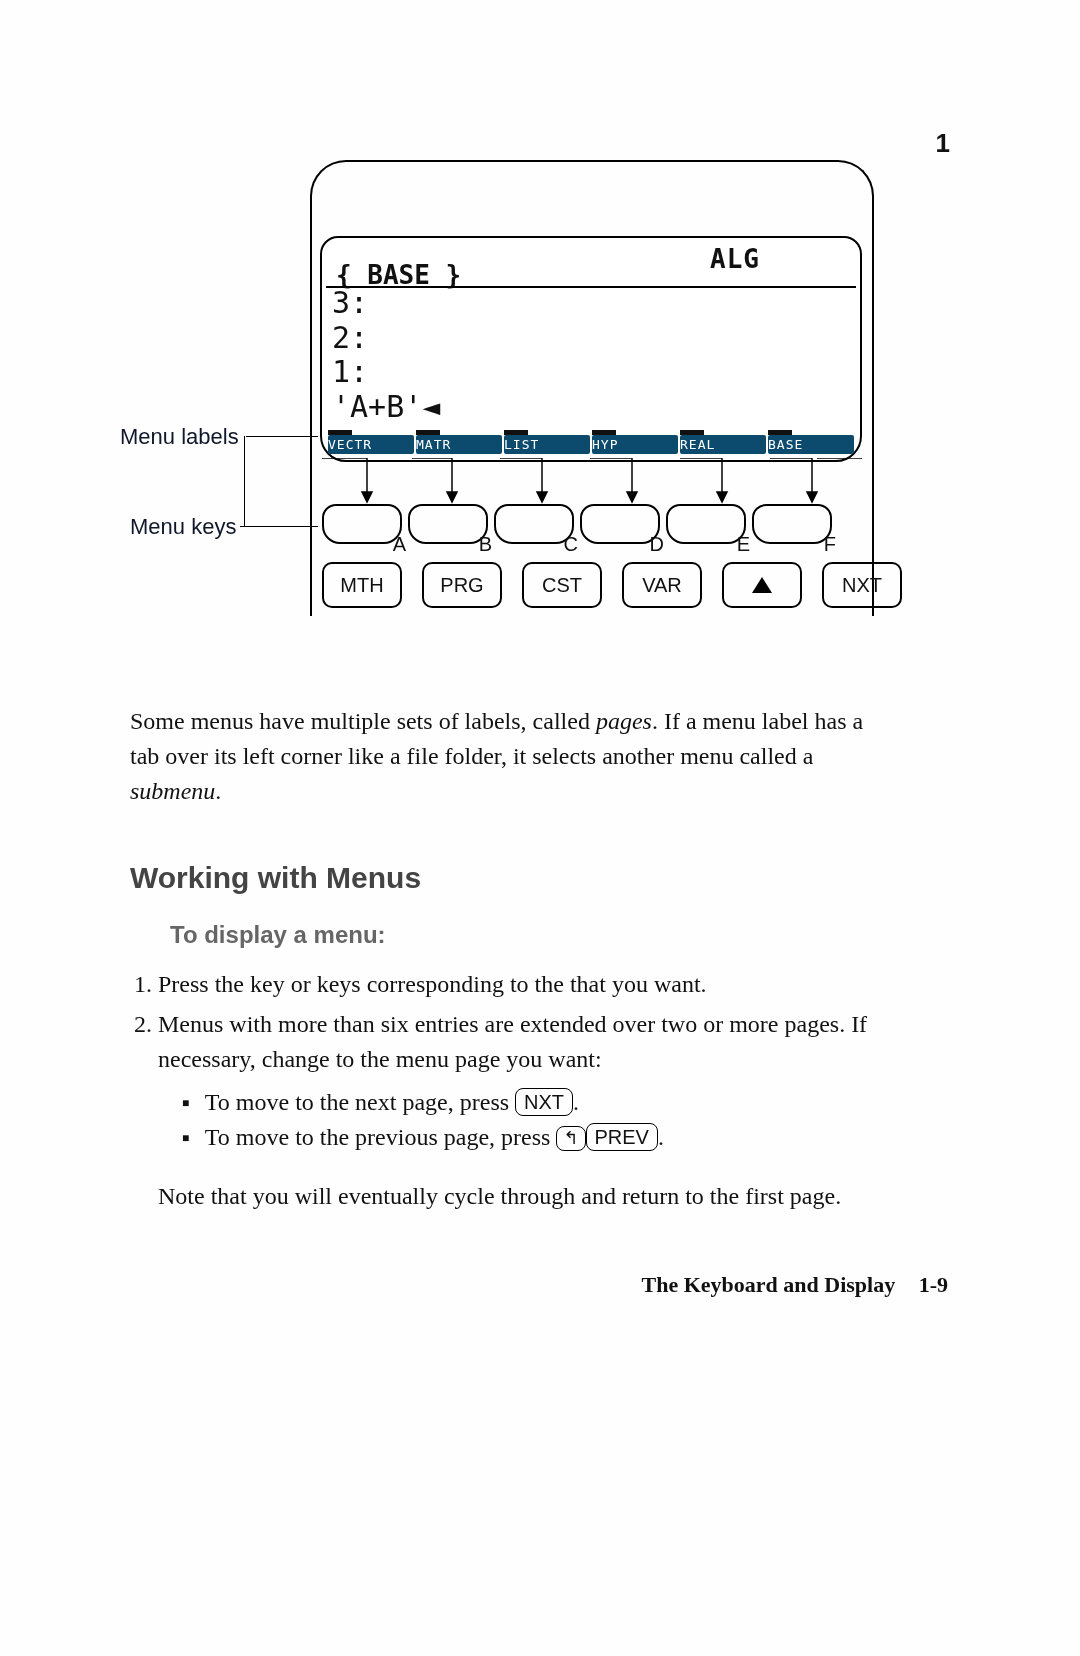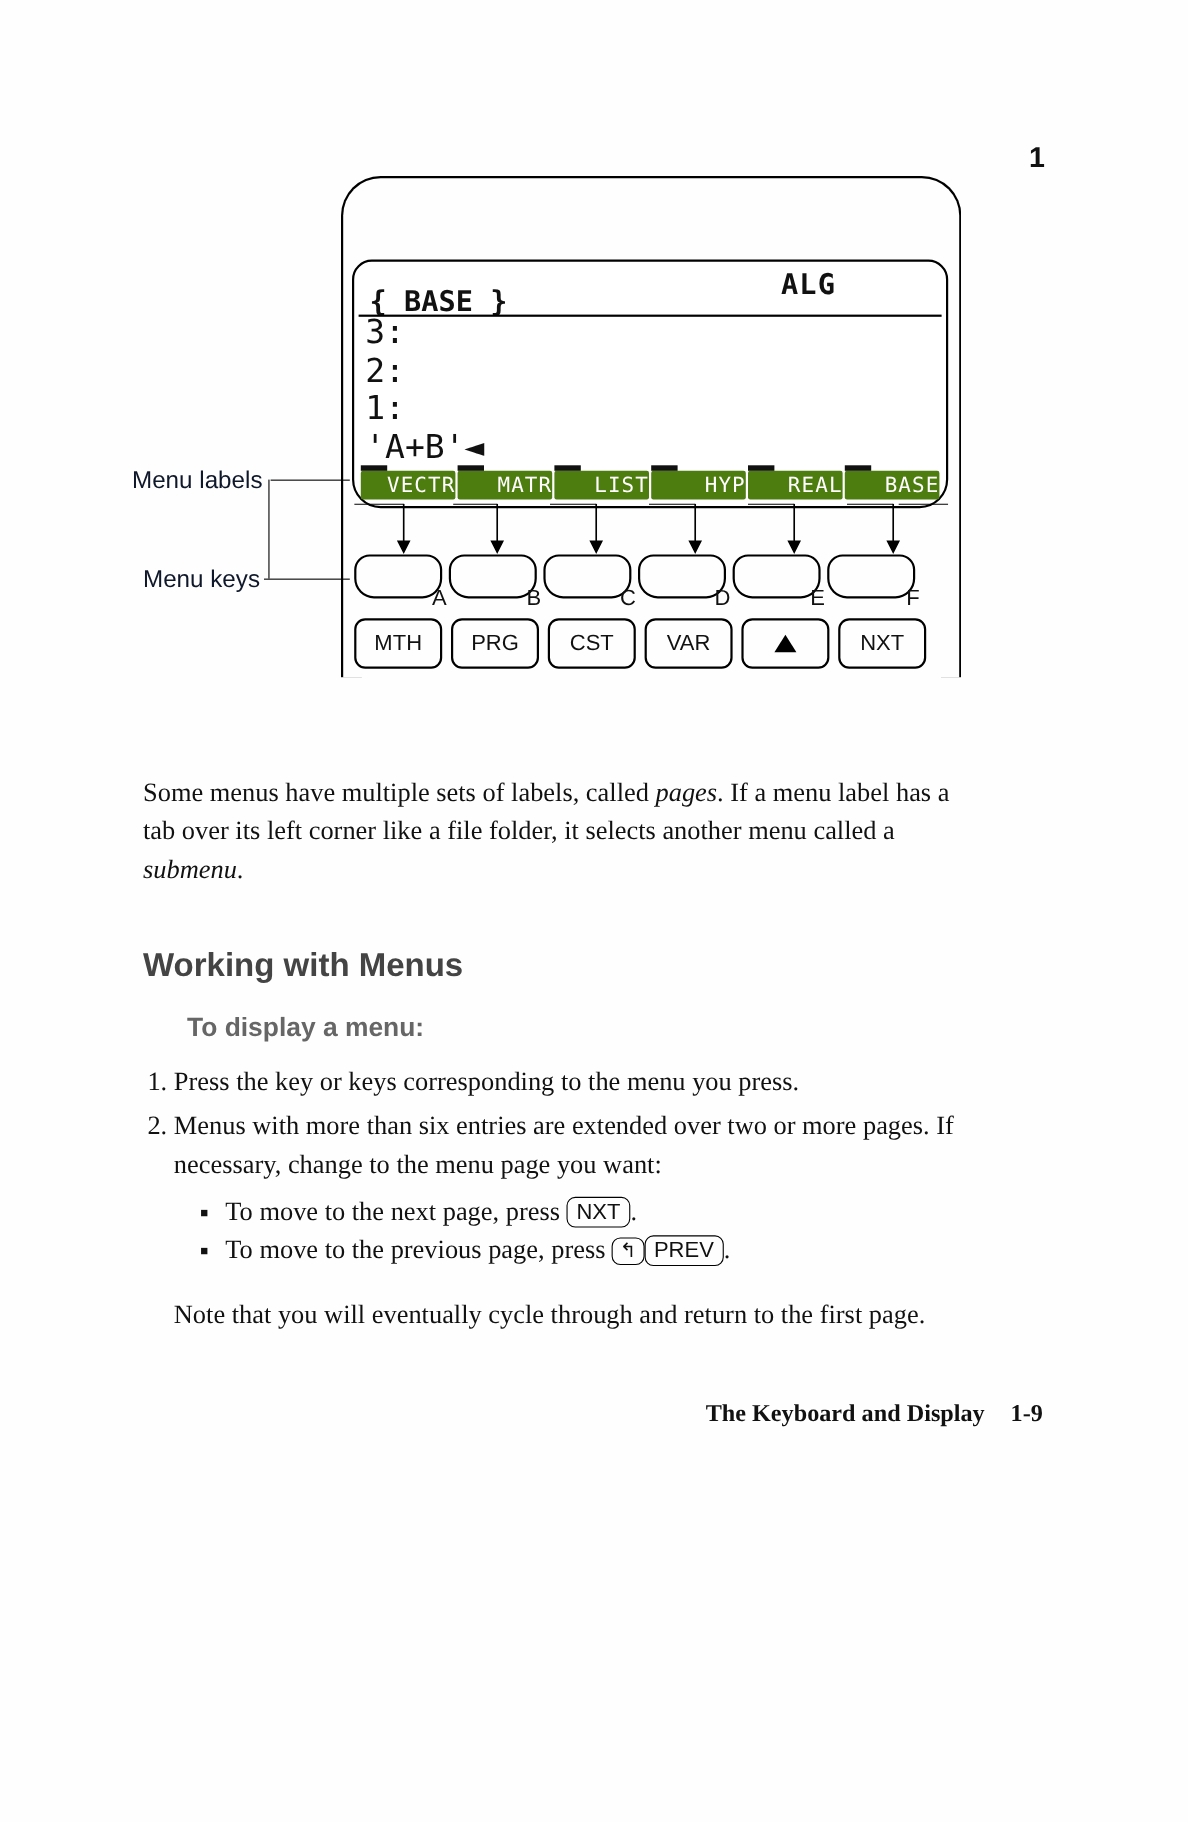--- a/index.html
+++ b/index.html
@@ -84,26 +84,26 @@
   .lcd-menu-row {
     position: absolute;
     bottom: 6px;
     left: 6px;
     right: 6px;
     display: flex;
     gap: 2px;
   }
   .lcd-menu-cell {
     flex: 1;
-    background: #4d7c0f;
+    background: #0c4a6e;
     color: #fff;
     font-family: "Lucida Console", monospace;
-    font-size: 19px;
+    font-size: 13px;
     letter-spacing: 1px;
-    text-align: right;
+    text-align: left;
     padding: 2px 0;
     border-radius: 2px;
     position: relative;
   }
   .lcd-menu-cell.tab::before {
     content: "";
     position: absolute;
     top: -5px;
     left: 0;
     width: 24px;
@@ -145,21 +145,21 @@
     right: -6px;
     bottom: -14px;
     font-family: Arial, Helvetica, sans-serif;
     font-size: 20px;
   }
   .hardkeys {
     position: absolute;
     top: 402px;
     left: 192px;
     display: flex;
-    gap: 8px;
+    gap: 20px;
   }
   .hardkey {
     width: 76px;
     height: 42px;
     border: 2px solid #000;
     border-radius: 10px;
     display: flex;
     align-items: center;
     justify-content: center;
     font-family: Arial, Helvetica, sans-serif;
@@ -355,21 +355,21 @@
 
   <p>
     <span>Some menus have multiple sets of labels, called </span><span class="em">pages</span><span>. If a menu label has a tab over its left corner like a file folder, it selects another menu called a </span><span class="em">submenu</span><span>.</span>
   </p>
 
   <div class="section-h2">Working with Menus</div>
 
   <div class="section-h3">To display a menu:</div>
 
   <ol class="steps">
-    <li>Press the key or keys corresponding to the menu you press.</li>
+    <li>Press the key or keys corresponding to the that you want.</li>
     <li>
       <span>Menus with more than six entries are extended over two or more pages. If necessary, change to the menu page you want:</span>
       <ul class="bullets">
         <li>
           <span>To move to the next page, press </span><span class="keycap">NXT</span><span>.</span>
         </li>
         <li>
           <span>To move to the previous page, press </span><span class="shiftkey">↰</span><span class="keycap">PREV</span><span>.</span>
         </li>
       </ul>

